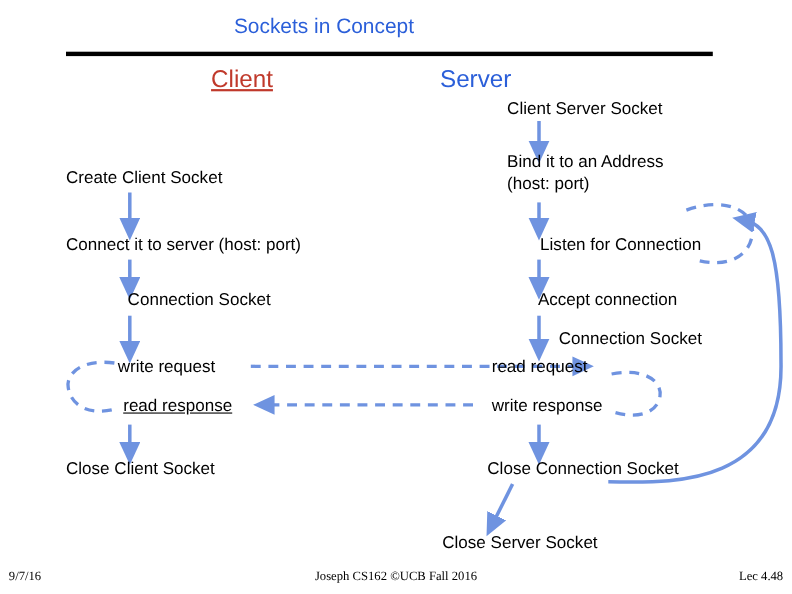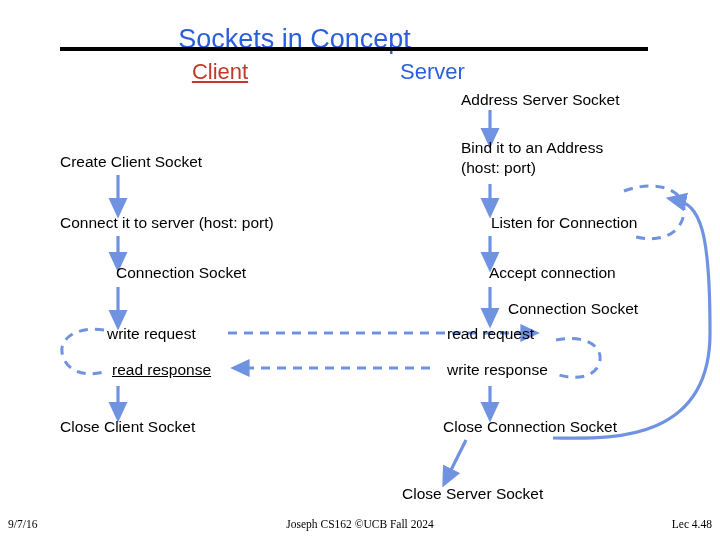--- a/index.html
+++ b/index.html
@@ -30,25 +30,25 @@
   .txt {
     position: absolute;
     color: #000000;
     font-size: 15.5px;
     line-height: 1.18;
     white-space: nowrap;
   }
   .title {
     position: absolute;
     left: 0;
-    top: 24px;
+    top: 14px;
     width: 589px;
     text-align: center;
     color: #2b5fd9;
-    font-size: 27px;
+    font-size: 19px;
     white-space: nowrap;
   }
   .rule {
     position: absolute;
     left: 60px;
     top: 47px;
     width: 588px;
     height: 4px;
     background: #000000;
   }
@@ -144,28 +144,28 @@
     </g>
   </svg>
 
   <div class="txt" style="left:60px; top:153px;">Create Client Socket</div>
   <div class="txt" style="left:60px; top:214px;">Connect it to server (host: port)</div>
   <div class="txt" style="left:116px; top:264px;">Connection Socket</div>
   <div class="txt" style="left:107px; top:325px;">write request</div>
   <div class="txt" style="left:112px; top:361px;text-decoration:underline;">read response</div>
   <div class="txt" style="left:60px; top:418px;">Close Client Socket</div>
 
-  <div class="txt" style="left:461px; top:91px;">Address Server Socket</div>
+  <div class="txt" style="left:461px; top:91px;">Client Server Socket</div>
   <div class="txt" style="left:461px; top:139px;">Bind it to an Address</div>
   <div class="txt" style="left:461px; top:159px;">(host: port)</div>
   <div class="txt" style="left:491px; top:214px;">Listen for Connection</div>
   <div class="txt" style="left:465px; top:264px;margin-left:24px;">Accept connection</div>
   <div class="txt" style="left:508px; top:300px;">Connection Socket</div>
   <div class="txt" style="left:447px; top:325px;">read request</div>
   <div class="txt" style="left:447px; top:361px;">write response</div>
   <div class="txt" style="left:443px; top:418px;">Close Connection Socket</div>
   <div class="txt" style="left:402px; top:485px;">Close Server Socket</div>
 
   <div class="footer footer-left">9/7/16</div>
-  <div class="footer footer-center">Joseph CS162 ©UCB Fall 2024</div>
+  <div class="footer footer-center">Joseph CS162 ©UCB Fall 2016</div>
   <div class="footer footer-right">Lec 4.48</div>
 
 </div>
 
 </body></html>

